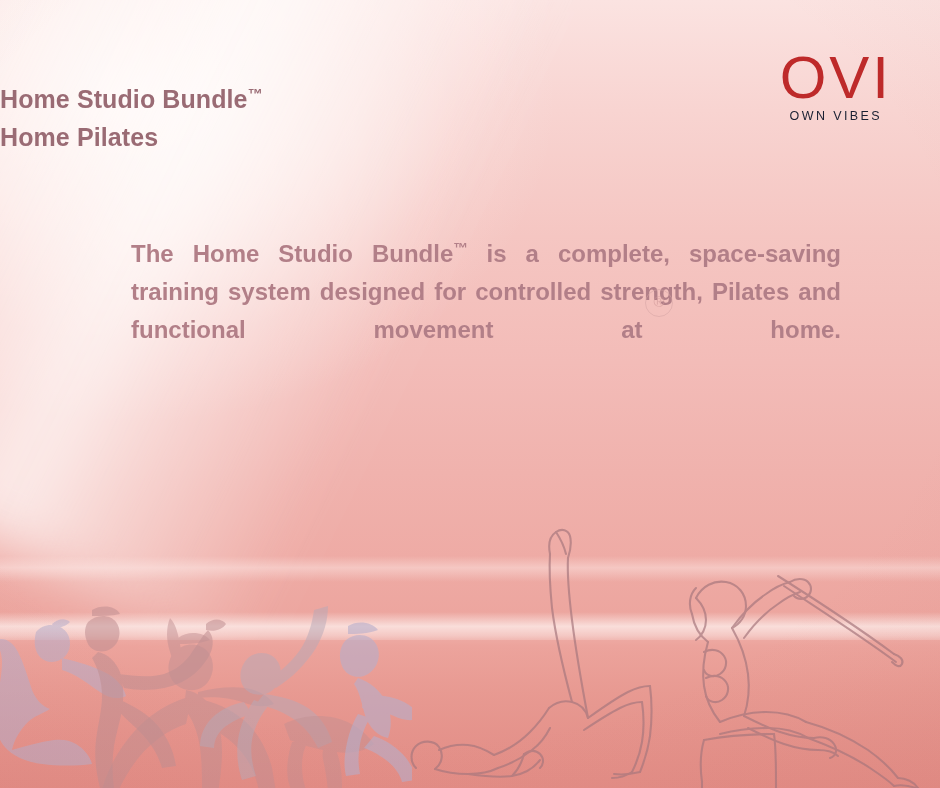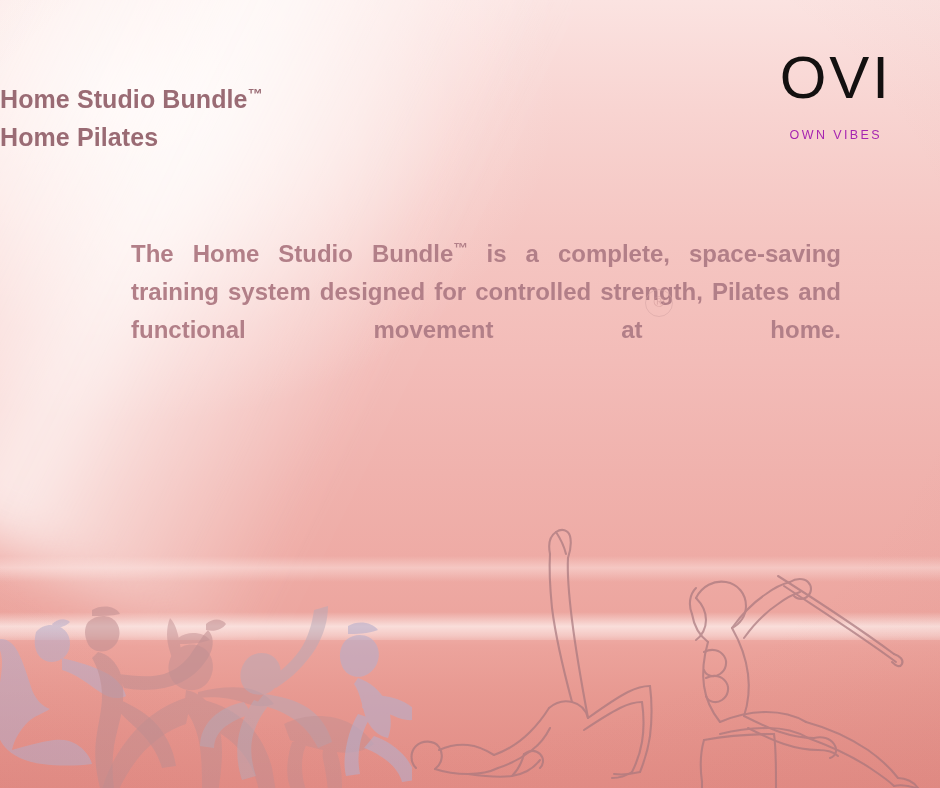--- a/index.html
+++ b/index.html
@@ -134,29 +134,29 @@
     top: 48px;
     right: 48px;
     text-align: center;
     line-height: 1;
     user-select: none;
   }
   .logo-mark {
     font-size: 60px;
     font-weight: 400;
     letter-spacing: 3px;
-    color: #000000;
+    color: #b91c1c;
     opacity: 0.92;
   }
   .logo-tagline {
-    margin-top: 21px;
+    margin-top: 2px;
     font-size: 12.5px;
     font-weight: 400;
     letter-spacing: 2.4px;
-    color: #a21caf;
+    color: #0f172a;
     opacity: 0.95;
   }
 
   
   .headline {
     position: absolute;
     left: 0;
     right: 0;
     top: 80px;
     text-align: left;

